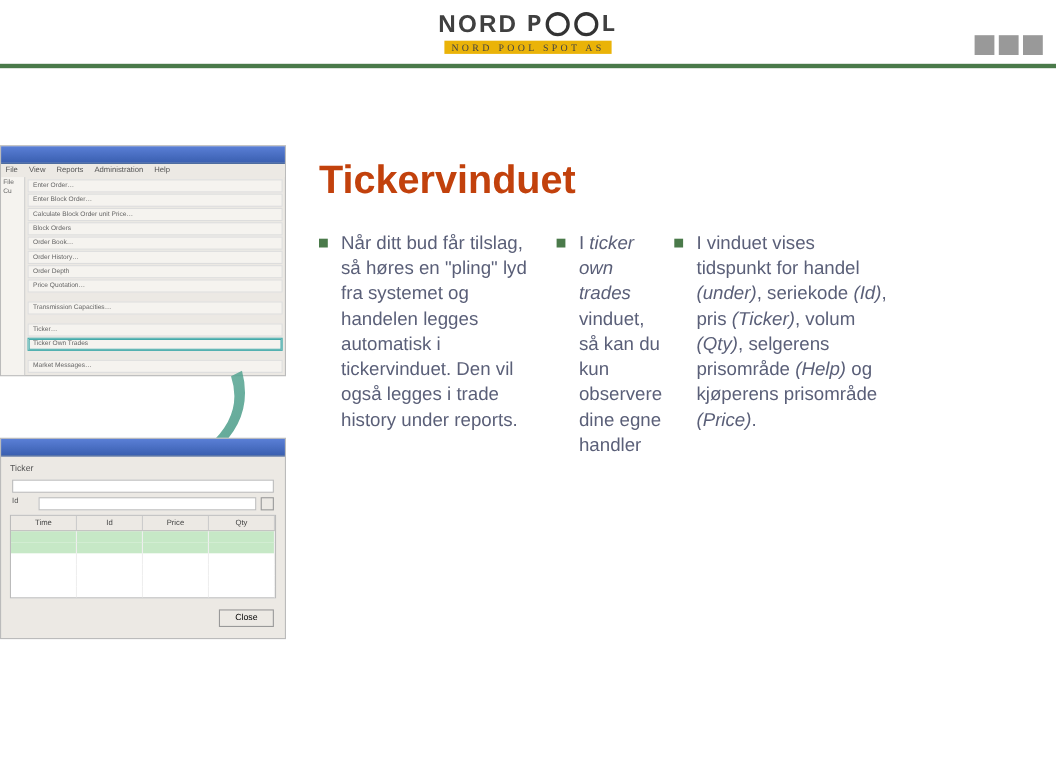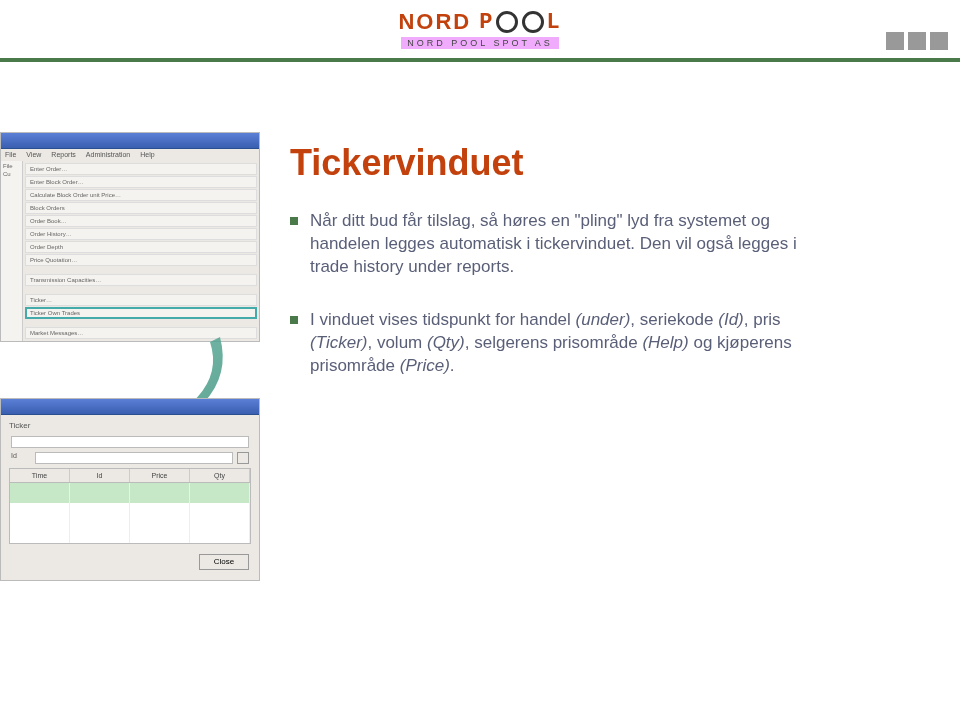--- a/index.html
+++ b/index.html
@@ -23,39 +23,40 @@
   .logo {
     display: flex;
     flex-direction: column;
     align-items: center;
     gap: 2px;
   }
   .logo-main {
     font-size: 22px;
     font-weight: bold;
     letter-spacing: 2px;
-    color: #c2410c;
+    color: #404040;
     display: flex;
     align-items: center;
     gap: 8px;
   }
   .logo-ring {
     width: 22px;
     height: 22px;
     border: 3px solid #333;
     border-radius: 50%;
     display: inline-block;
     margin: 0 2px;
   }
   .logo-sub {
     font-size: 9px;
     letter-spacing: 3px;
     color: #444;
-    background: #f0abfc;
+    background: #eab308;
     padding: 1px 6px;
+    font-family: Liberation Serif, serif;
   }
   .corner-squares {
     position: absolute;
     right: 12px;
     top: 32px;
     display: flex;
     gap: 4px;
   }
   .corner-squares span {
     width: 18px;
@@ -191,22 +192,22 @@
   }
   .title {
     font-size: 36px;
     color: #c2410c;
     font-family: Verdana, Arial, sans-serif;
     margin-bottom: 26px;
   }
   ul.bullets {
     list-style: none;
     display: flex;
-    flex-direction: column;
-    gap: 30px;
+    flex-direction: row;
+    gap: 10px;
     max-width: 520px;
   }
   ul.bullets li {
     display: flex;
     align-items: flex-start;
     gap: 12px;
     font-size: 17px;
     line-height: 1.35;
     color: #5a5f78;
   }
@@ -348,18 +349,21 @@
 
   </div>
 
   <div class="right-col">
     <h1 class="title">Tickervinduet</h1>
     <ul class="bullets">
       <li>
           <span>Når ditt bud får tilslag, så høres en "pling" lyd fra systemet og handelen legges automatisk i tickervinduet. Den vil også legges i trade history under reports.</span>
         </li>
       <li>
+          <span>I <span class="italic">ticker own trades</span> vinduet, så kan du kun observere dine egne handler</span>
+        </li>
+      <li>
           <span>I vinduet vises tidspunkt for handel <span class="italic">(under)</span>, seriekode <span class="italic">(Id)</span>, pris <span class="italic">(Ticker)</span>, volum <span class="italic">(Qty)</span>, selgerens prisområde <span class="italic">(Help)</span> og kjøperens prisområde <span class="italic">(Price)</span>.</span>
         </li>
     </ul>
   </div>
 
 </div>
 
 </body></html>

